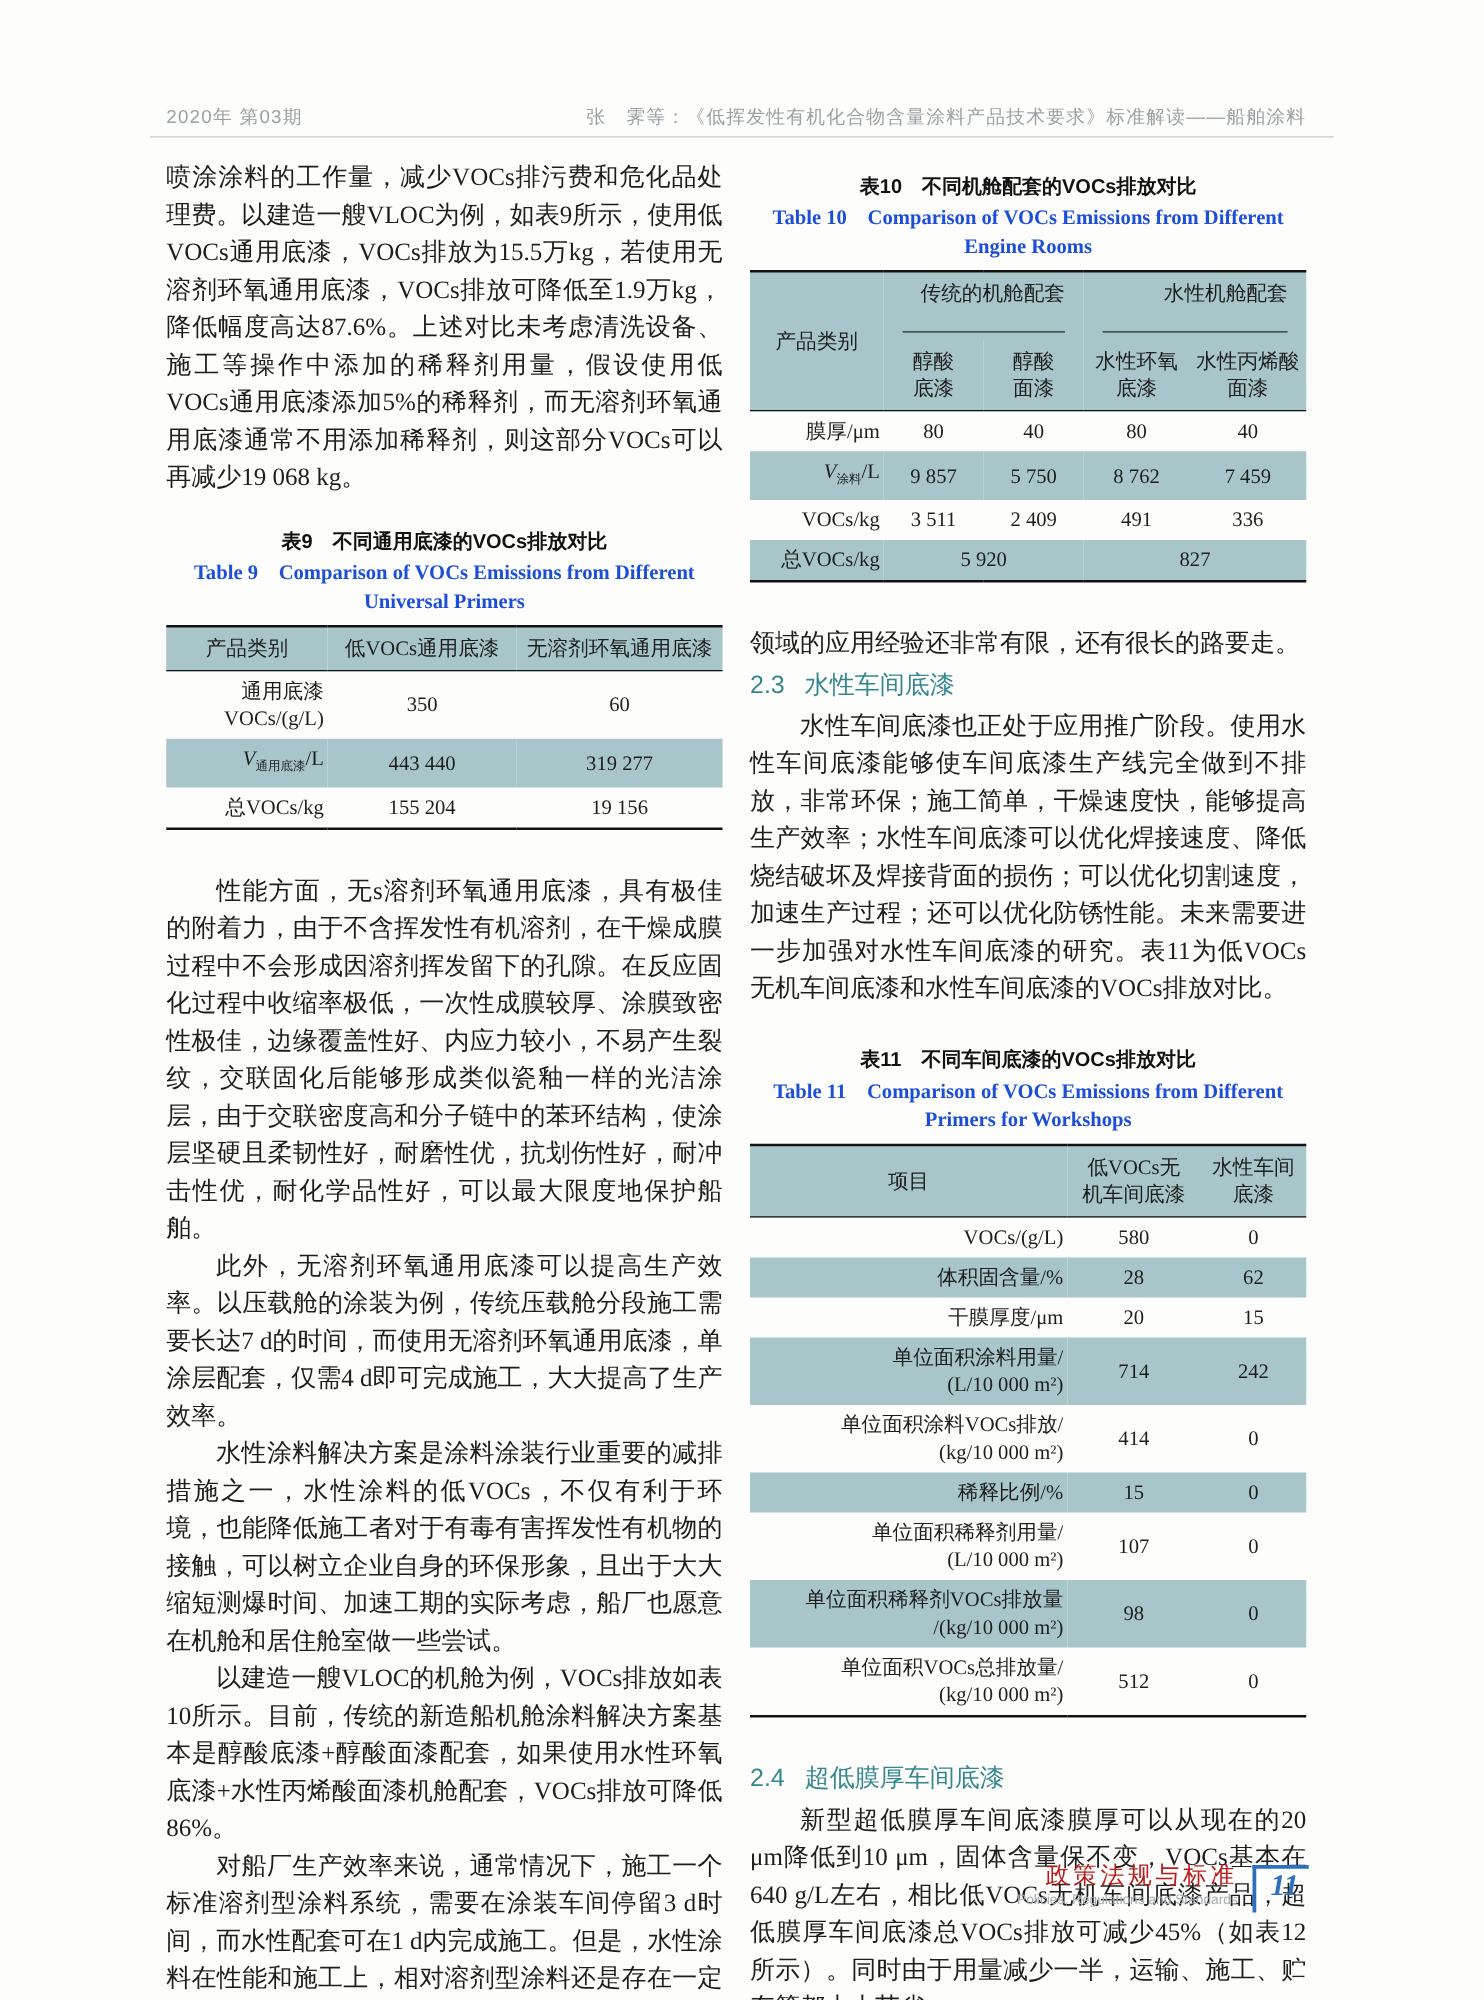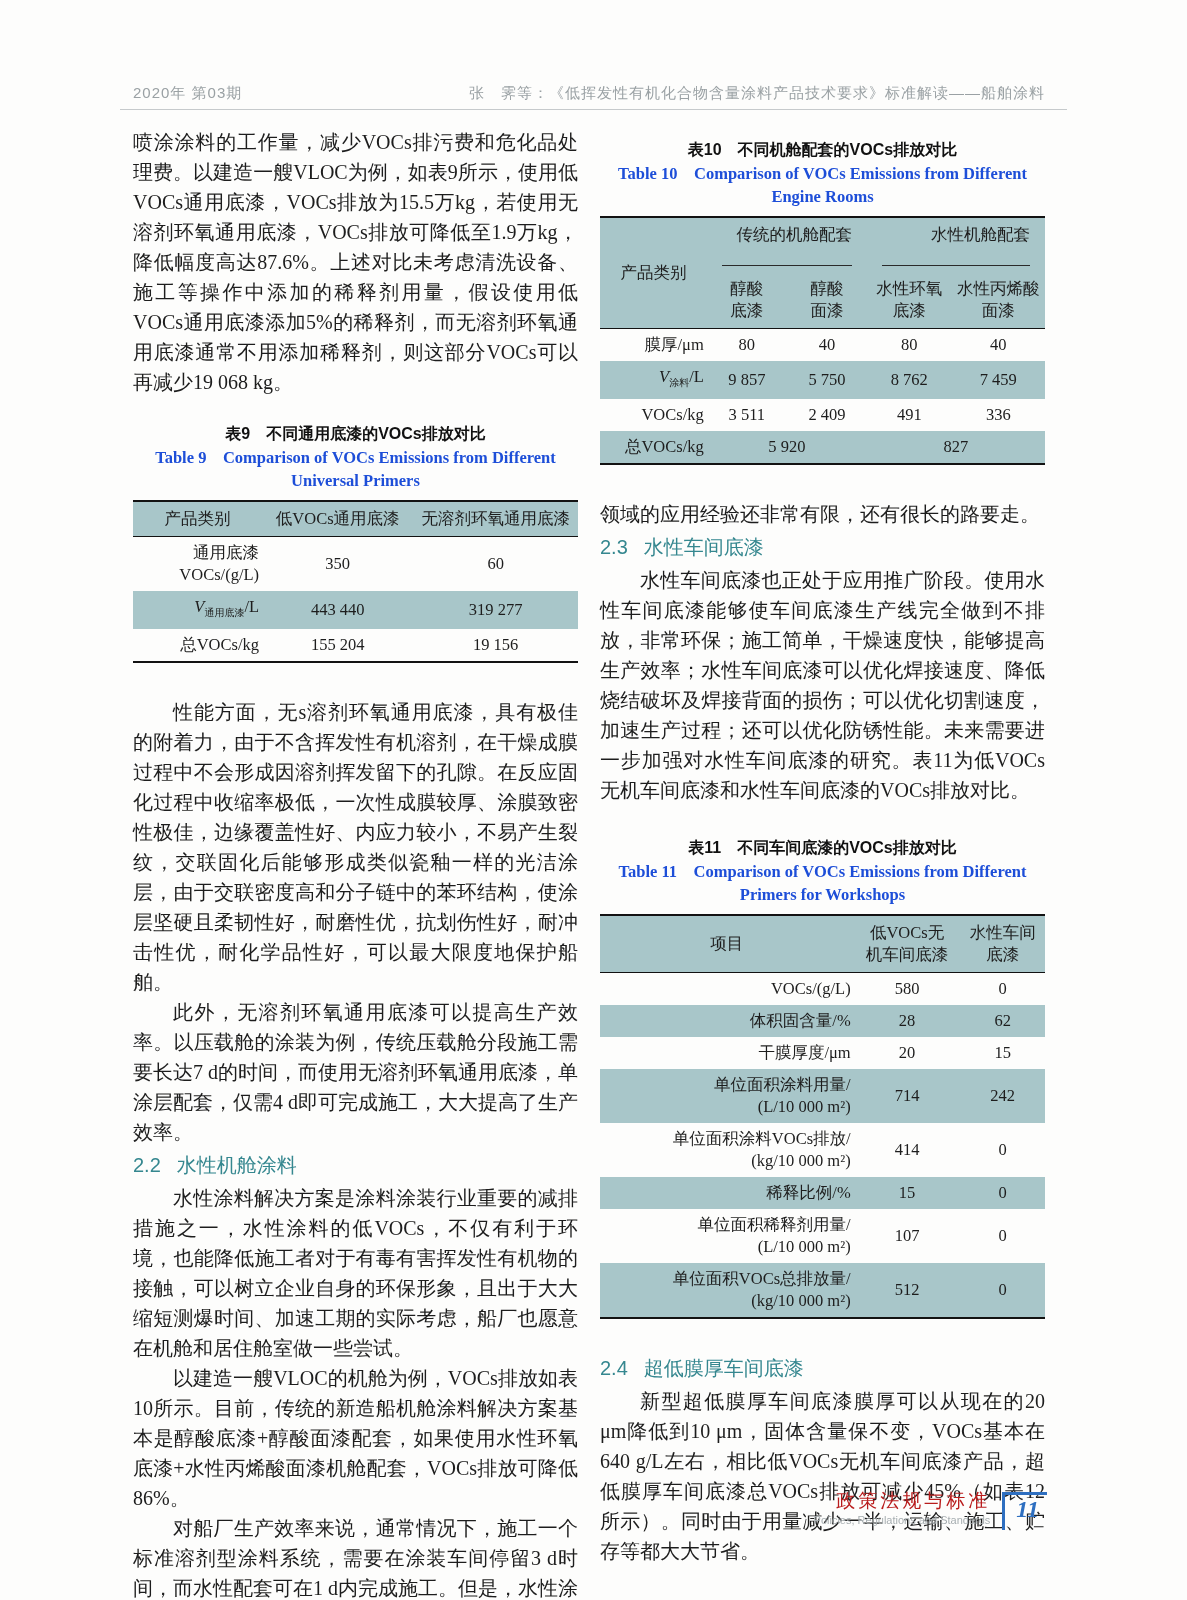--- a/index.html
+++ b/index.html
@@ -125,24 +125,20 @@
             <td class="lbl">总VOCs/kg</td>
             <td class="num">155 204</td>
             <td class="num">19 156</td>
           </tr>
         </tbody>
       </table>
     </div>
 
     <p class="body">性能方面，无s溶剂环氧通用底漆，具有极佳的附着力，由于不含挥发性有机溶剂，在干燥成膜过程中不会形成因溶剂挥发留下的孔隙。在反应固化过程中收缩率极低，一次性成膜较厚、涂膜致密性极佳，边缘覆盖性好、内应力较小，不易产生裂纹，交联固化后能够形成类似瓷釉一样的光洁涂层，由于交联密度高和分子链中的苯环结构，使涂层坚硬且柔韧性好，耐磨性优，抗划伤性好，耐冲击性优，耐化学品性好，可以最大限度地保护船舶。</p>
     <p class="body">此外，无溶剂环氧通用底漆可以提高生产效率。以压载舱的涂装为例，传统压载舱分段施工需要长达7 d的时间，而使用无溶剂环氧通用底漆，单涂层配套，仅需4 d即可完成施工，大大提高了生产效率。</p>
-    <div class="sec-heading">
-      <span>2.2</span>
-      <span>水性机舱涂料</span>
-    </div>
     <p class="body">水性涂料解决方案是涂料涂装行业重要的减排措施之一，水性涂料的低VOCs，不仅有利于环境，也能降低施工者对于有毒有害挥发性有机物的接触，可以树立企业自身的环保形象，且出于大大缩短测爆时间、加速工期的实际考虑，船厂也愿意在机舱和居住舱室做一些尝试。</p>
     <p class="body">以建造一艘VLOC的机舱为例，VOCs排放如表10所示。目前，传统的新造船机舱涂料解决方案基本是醇酸底漆+醇酸面漆配套，如果使用水性环氧底漆+水性丙烯酸面漆机舱配套，VOCs排放可降低86%。</p>
     <p class="body">对船厂生产效率来说，通常情况下，施工一个标准溶剂型涂料系统，需要在涂装车间停留3 d时间，而水性配套可在1 d内完成施工。但是，水性涂料在性能和施工上，相对溶剂型涂料还是存在一定的短板，在船舶</p>
   </div>
 
   <div class="col">
 
     <div class="tbl-block t10wrap" style="margin-top:10px">
       <div class="tbl-title-cn">表10　不同机舱配套的VOCs排放对比</div>
       <div class="tbl-title-en">Table 10　Comparison of VOCs Emissions from Different</div>
@@ -266,20 +262,26 @@
             <td class="num">15</td>
             <td class="num">0</td>
           </tr>
           <tr>
             <td class="lbl ml">单位面积稀释剂用量/
 (L/10 000 m²)</td>
             <td class="num">107</td>
             <td class="num">0</td>
           </tr>
           <tr>
+            <td class="lbl ml">单位面积稀释剂VOCs排放量
+/(kg/10 000 m²)</td>
+            <td class="num">98</td>
+            <td class="num">0</td>
+          </tr>
+          <tr>
             <td class="lbl ml">单位面积VOCs总排放量/
 (kg/10 000 m²)</td>
             <td class="num">512</td>
             <td class="num">0</td>
           </tr>
         </tbody>
       </table>
     </div>
 
     <div class="sec-heading">

